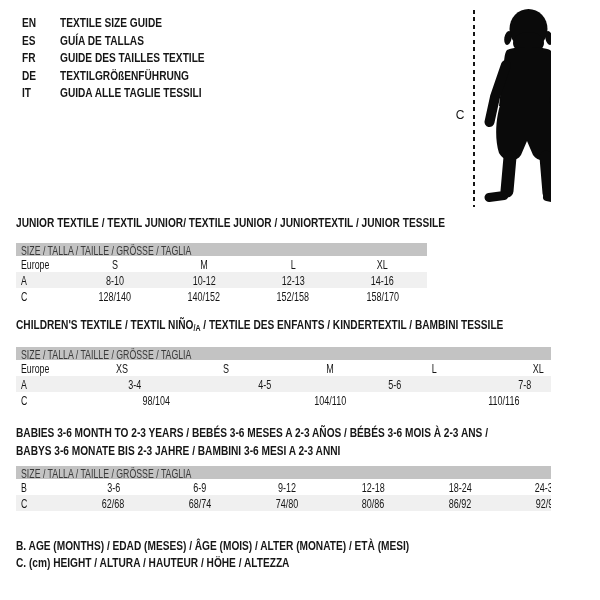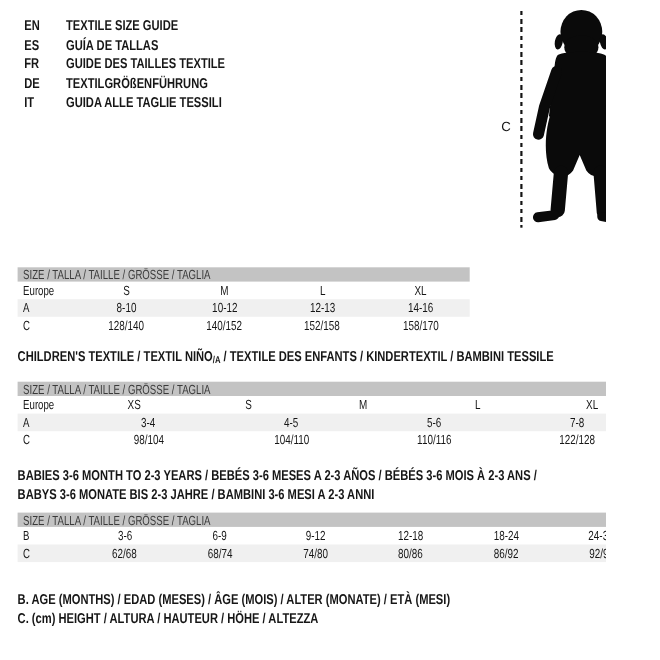--- a/index.html
+++ b/index.html
@@ -80,20 +80,23 @@
     <g stroke="#0a0a0a" fill="none" stroke-linecap="round" stroke-linejoin="round">
       <path d="M 26 60 L 15 92 L 9.5 117" stroke-width="10"></path>
       <path d="M 76 60 L 83 82 L 74 95" stroke-width="10"></path>
       <path d="M 30 152 L 27 186" stroke-width="13"></path>
       <path d="M 66 152 L 69 188" stroke-width="13"></path>
       <path d="M 24 190.5 L 9 192.5" stroke-width="9"></path>
       <path d="M 67 192 L 77 194" stroke-width="8"></path>
     </g>
   </svg>
 
+  <div class="tbl-title" style="left:16px;top:215px;">
+    <span class="cnd-b">JUNIOR TEXTILE / TEXTIL JUNIOR/ TEXTILE JUNIOR / JUNIORTEXTIL / JUNIOR TESSILE</span>
+  </div>
   <div class="hdr-bar" style="top:243px;width:411px;">
     <span class="cnd">SIZE / TALLA / TAILLE / GRÖSSE / TAGLIA</span>
   </div>
   <div class="row" style="top:256px;width:411px;">
     <div class="lab"><span class="cnd">Europe</span></div>
     <div class="c"><span class="cnd-c">S</span></div>
     <div class="c"><span class="cnd-c">M</span></div>
     <div class="c"><span class="cnd-c">L</span></div>
     <div class="c"><span class="cnd-c">XL</span></div>
   </div>
@@ -131,21 +134,20 @@
     <div class="c"><span class="cnd-c">3-4</span></div>
     <div class="c"><span class="cnd-c">4-5</span></div>
     <div class="c"><span class="cnd-c">5-6</span></div>
     <div class="c"><span class="cnd-c">7-8</span></div>
   </div>
   <div class="row" style="top:392px;width:574px;">
     <div class="lab"><span class="cnd">C</span></div>
     <div class="c"><span class="cnd-c">98/104</span></div>
     <div class="c"><span class="cnd-c">104/110</span></div>
     <div class="c"><span class="cnd-c">110/116</span></div>
-    <div class="c"><span class="cnd-c">122/128</span></div>
   </div>
 
   <div class="tbl-title2" style="left:16px;top:423px;">
     <div class="tl"><span class="cnd-b">BABIES 3-6 MONTH TO 2-3 YEARS / BEBÉS 3-6 MESES A 2-3 AÑOS / BÉBÉS 3-6 MOIS À 2-3 ANS /</span></div>
     <div class="tl"><span class="cnd-b">BABYS 3-6 MONATE BIS 2-3 JAHRE / BAMBINI 3-6 MESI A 2-3 ANNI</span></div>
   </div>
   <div class="hdr-bar" style="top:466px;width:574px;">
     <span class="cnd">SIZE / TALLA / TAILLE / GRÖSSE / TAGLIA</span>
   </div>
   <div class="row" style="top:479px;width:574px;">

